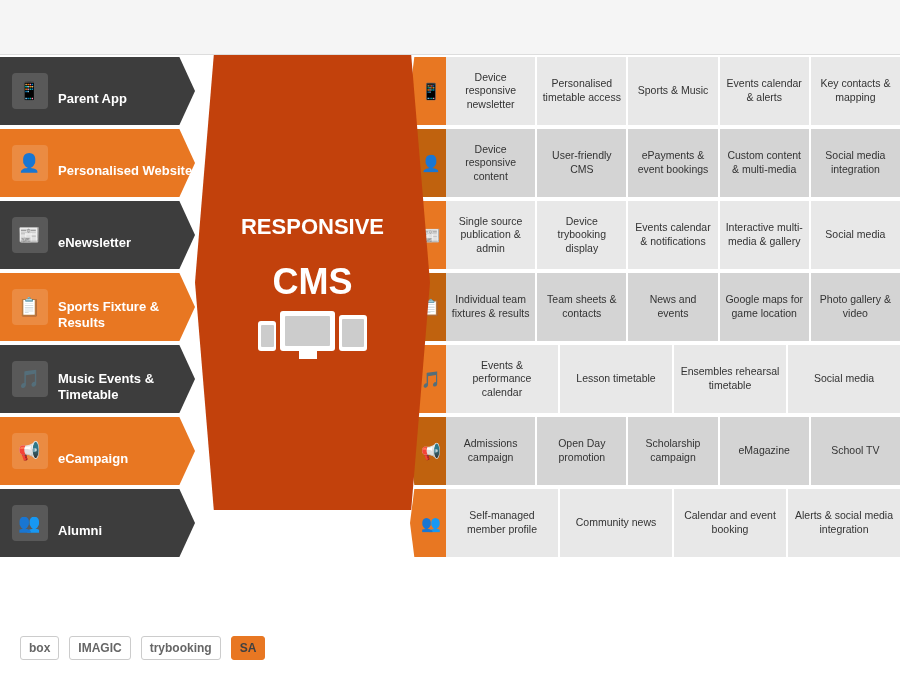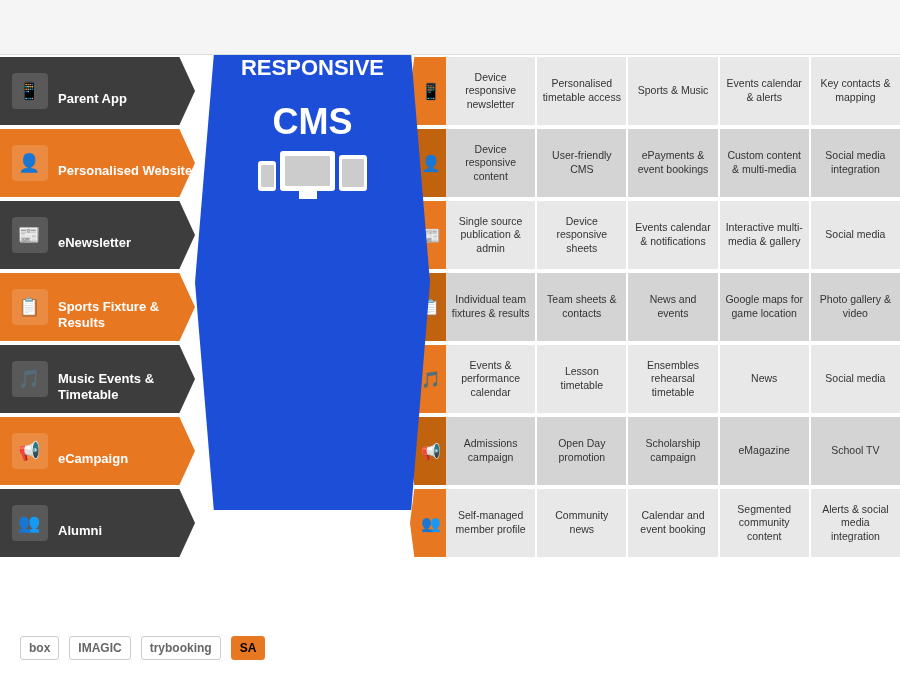--- a/index.html
+++ b/index.html
@@ -81,25 +81,25 @@
       margin-top: 16px;
     }
 
     
     .center-box {
       position: absolute;
       left: 195px;
       top: 55px;
       width: 235px;
       bottom: 170px;
-      background: #1d4ed8;
+      background: #c2410c;
       display: flex;
       flex-direction: column;
       align-items: center;
-      justify-content: flex-start;
+      justify-content: center;
       clip-path: polygon(8% 0, 92% 0, 100% 50%, 92% 100%, 8% 100%, 0% 50%);
       z-index: 10;
     }
 
     .center-box .cms-title {
       color: #fff;
       font-size: 22px;
       font-weight: bold;
       text-align: center;
       line-height: 1.2;
@@ -361,21 +361,21 @@
           <div class="cell">User-friendly CMS</div>
           <div class="cell">ePayments &amp; event bookings</div>
           <div class="cell">Custom content &amp; multi-media</div>
           <div class="cell">Social media integration</div>
         </div>
       </div>
       <div class="right-row">
         <div class="row-icon">📰</div>
         <div class="row-cells">
           <div class="cell">Single source publication &amp; admin</div>
-          <div class="cell">Device responsive sheets</div>
+          <div class="cell">Device trybooking display</div>
           <div class="cell">Events calendar &amp; notifications</div>
           <div class="cell">Interactive multi-media &amp; gallery</div>
           <div class="cell">Social media</div>
         </div>
       </div>
       <div class="right-row">
         <div class="row-icon">📋</div>
         <div class="row-cells">
           <div class="cell">Individual team fixtures &amp; results</div>
           <div class="cell">Team sheets &amp; contacts</div>
@@ -383,45 +383,43 @@
           <div class="cell">Google maps for game location</div>
           <div class="cell">Photo gallery &amp; video</div>
         </div>
       </div>
       <div class="right-row">
         <div class="row-icon">🎵</div>
         <div class="row-cells">
           <div class="cell">Events &amp; performance calendar</div>
           <div class="cell">Lesson timetable</div>
           <div class="cell">Ensembles rehearsal timetable</div>
-          <div class="cell">News</div>
           <div class="cell">Social media</div>
         </div>
       </div>
       <div class="right-row">
         <div class="row-icon">📢</div>
         <div class="row-cells">
           <div class="cell">Admissions campaign</div>
           <div class="cell">Open Day promotion</div>
           <div class="cell">Scholarship campaign</div>
           <div class="cell">eMagazine</div>
           <div class="cell">School TV</div>
         </div>
       </div>
       <div class="right-row">
         <div class="row-icon">👥</div>
         <div class="row-cells">
           <div class="cell">Self-managed member profile</div>
           <div class="cell">Community news</div>
           <div class="cell">Calendar and event booking</div>
-          <div class="cell">Segmented community content</div>
           <div class="cell">Alerts &amp; social media integration</div>
         </div>
       </div>
     </div>
 
   <div class="bottom-logos">
     <span class="logo-item">box</span>
     <span class="logo-item">IMAGIC</span>
     <span class="logo-item">trybooking</span>
-    <span class="logo-item" style="background:#e87722;color:#000000;border-color:#e87722;">SA</span>
+    <span class="logo-item" style="background:#e87722;color:#404040;border-color:#e87722;">SA</span>
   </div>
 </div>
 
 </body></html>

